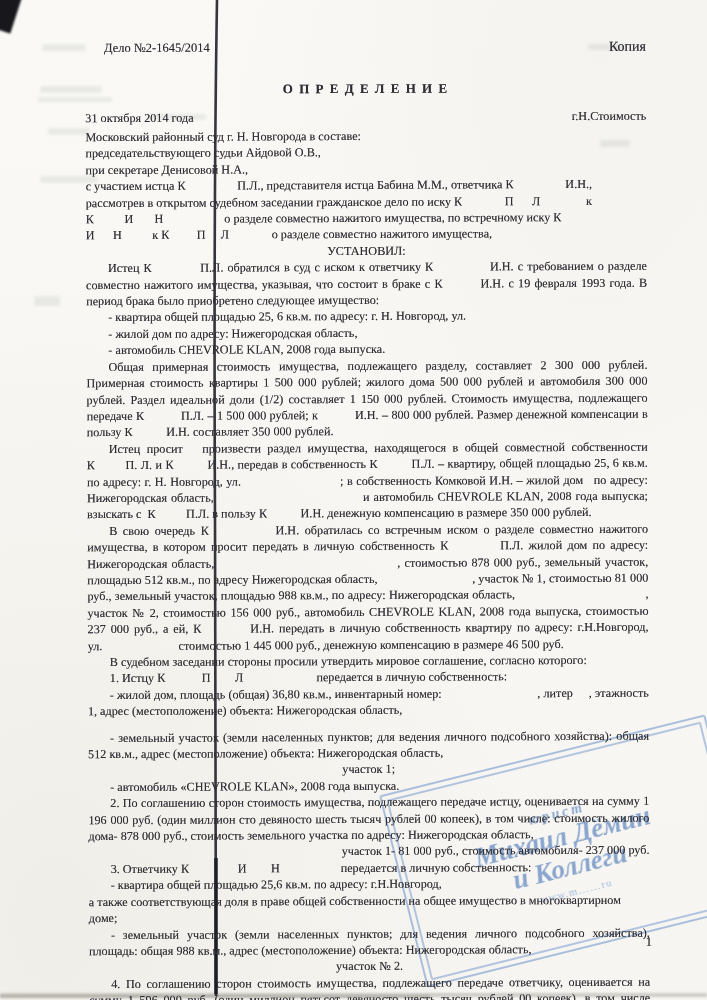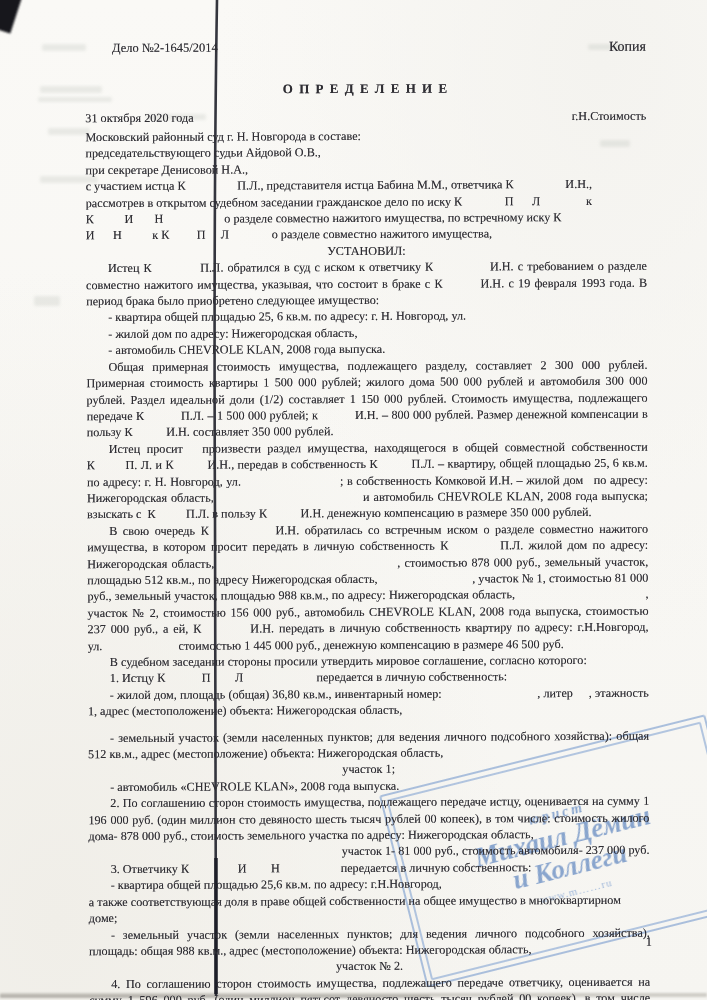--- a/index.html
+++ b/index.html
@@ -8,21 +8,21 @@
     background:
       radial-gradient(ellipse at 85% 6%, #f4f3ef 0%, rgba(244,243,239,0) 45%),
       radial-gradient(ellipse at 8% 92%, #f0eee8 0%, rgba(240,238,232,0) 50%),
       linear-gradient(#faf9f6,#f6f5f1);
     font-family:"Liberation Serif","DejaVu Serif",serif;
     color:#2e2d33;
   }
   .tilt{position:absolute;inset:0;transform:rotate(-0.25deg);}
   .fuzz{text-shadow:0 0 0.5px rgba(46,45,51,.55);}
 
-  .case-number{position:absolute;left:106px;top:40px;font-size:12.5px;margin-left:8px;}
+  .case-number{position:absolute;left:106px;top:40px;font-size:12.5px;}
   .copy-label{position:absolute;right:59px;top:40px;font-size:14px;}
   .doc-title{position:absolute;left:87px;width:561px;top:81px;text-align:center;
              font-weight:bold;font-size:13px;letter-spacing:1.5px;}
   .date-row{position:absolute;left:87px;width:561px;top:110px;display:flex;
             justify-content:space-between;font-size:12.2px;}
   .doc-body{position:absolute;left:87px;width:561px;top:128px;font-size:12.2px;line-height:16.4px;}
   .par{text-align:justify;}
   .par.indent{text-indent:22px;}
   .par.center{text-align:center;}
   .par.right{text-align:right;}
@@ -94,21 +94,21 @@
           <div class="wm-u">www.m……ru</div>
         </div>
     </div>
   </div>
 
   <div class="tilt fuzz">
     <div class="case-number">Дело №2-1645/2014</div>
     <div class="copy-label">Копия</div>
     <div class="doc-title">О П Р Е Д Е Л Е Н И Е</div>
     <div class="date-row">
-      <span>31 октября 2020 года</span>
+      <span>31 октября 2014 года</span>
       <span>г.Н.Стоимость</span>
     </div>
     <div class="doc-body">
         <div class="par line">Московский районный суд г. Н. Новгорода в составе:</div>
         <div class="par line">председательствующего судьи Айдовой О.В.,</div>
         <div class="par line">при секретаре Денисовой Н.А.,</div>
         <div class="par line">с участием истца К&nbsp;&nbsp;&nbsp;&nbsp;&nbsp;&nbsp;&nbsp;&nbsp;&nbsp;&nbsp;&nbsp;&nbsp;&nbsp;&nbsp;&nbsp;&nbsp;&nbsp;П.Л., представителя истца Бабина М.М., ответчика К&nbsp;&nbsp;&nbsp;&nbsp;&nbsp;&nbsp;&nbsp;&nbsp;&nbsp;&nbsp;&nbsp;&nbsp;&nbsp;&nbsp;&nbsp;&nbsp;&nbsp;И.Н.,</div>
         <div class="par line">рассмотрев в открытом судебном заседании гражданское дело по иску К&nbsp;&nbsp;&nbsp;&nbsp;&nbsp;&nbsp;&nbsp;&nbsp;&nbsp;&nbsp;&nbsp;&nbsp;&nbsp;&nbsp;П&nbsp;&nbsp;&nbsp;&nbsp;&nbsp;&nbsp;Л&nbsp;&nbsp;&nbsp;&nbsp;&nbsp;&nbsp;&nbsp;&nbsp;&nbsp;&nbsp;&nbsp;&nbsp;&nbsp;&nbsp;&nbsp;к</div>
         <div class="par line">К&nbsp;&nbsp;&nbsp;&nbsp;&nbsp;&nbsp;&nbsp;&nbsp;&nbsp;&nbsp;И&nbsp;&nbsp;&nbsp;&nbsp;&nbsp;&nbsp;&nbsp;Н&nbsp;&nbsp;&nbsp;&nbsp;&nbsp;&nbsp;&nbsp;&nbsp;&nbsp;&nbsp;&nbsp;&nbsp;&nbsp;&nbsp;&nbsp;&nbsp;&nbsp;&nbsp;&nbsp;&nbsp;о разделе совместно нажитого имущества, по встречному иску К</div>
         <div class="par line">И&nbsp;&nbsp;&nbsp;&nbsp;&nbsp;&nbsp;Н&nbsp;&nbsp;&nbsp;&nbsp;&nbsp;&nbsp;&nbsp;&nbsp;&nbsp;&nbsp;к К&nbsp;&nbsp;&nbsp;&nbsp;&nbsp;&nbsp;&nbsp;&nbsp;&nbsp;П&nbsp;&nbsp;&nbsp;&nbsp;&nbsp;Л&nbsp;&nbsp;&nbsp;&nbsp;&nbsp;&nbsp;&nbsp;&nbsp;&nbsp;&nbsp;&nbsp;&nbsp;&nbsp;&nbsp;о разделе совместно нажитого имущества,</div>

